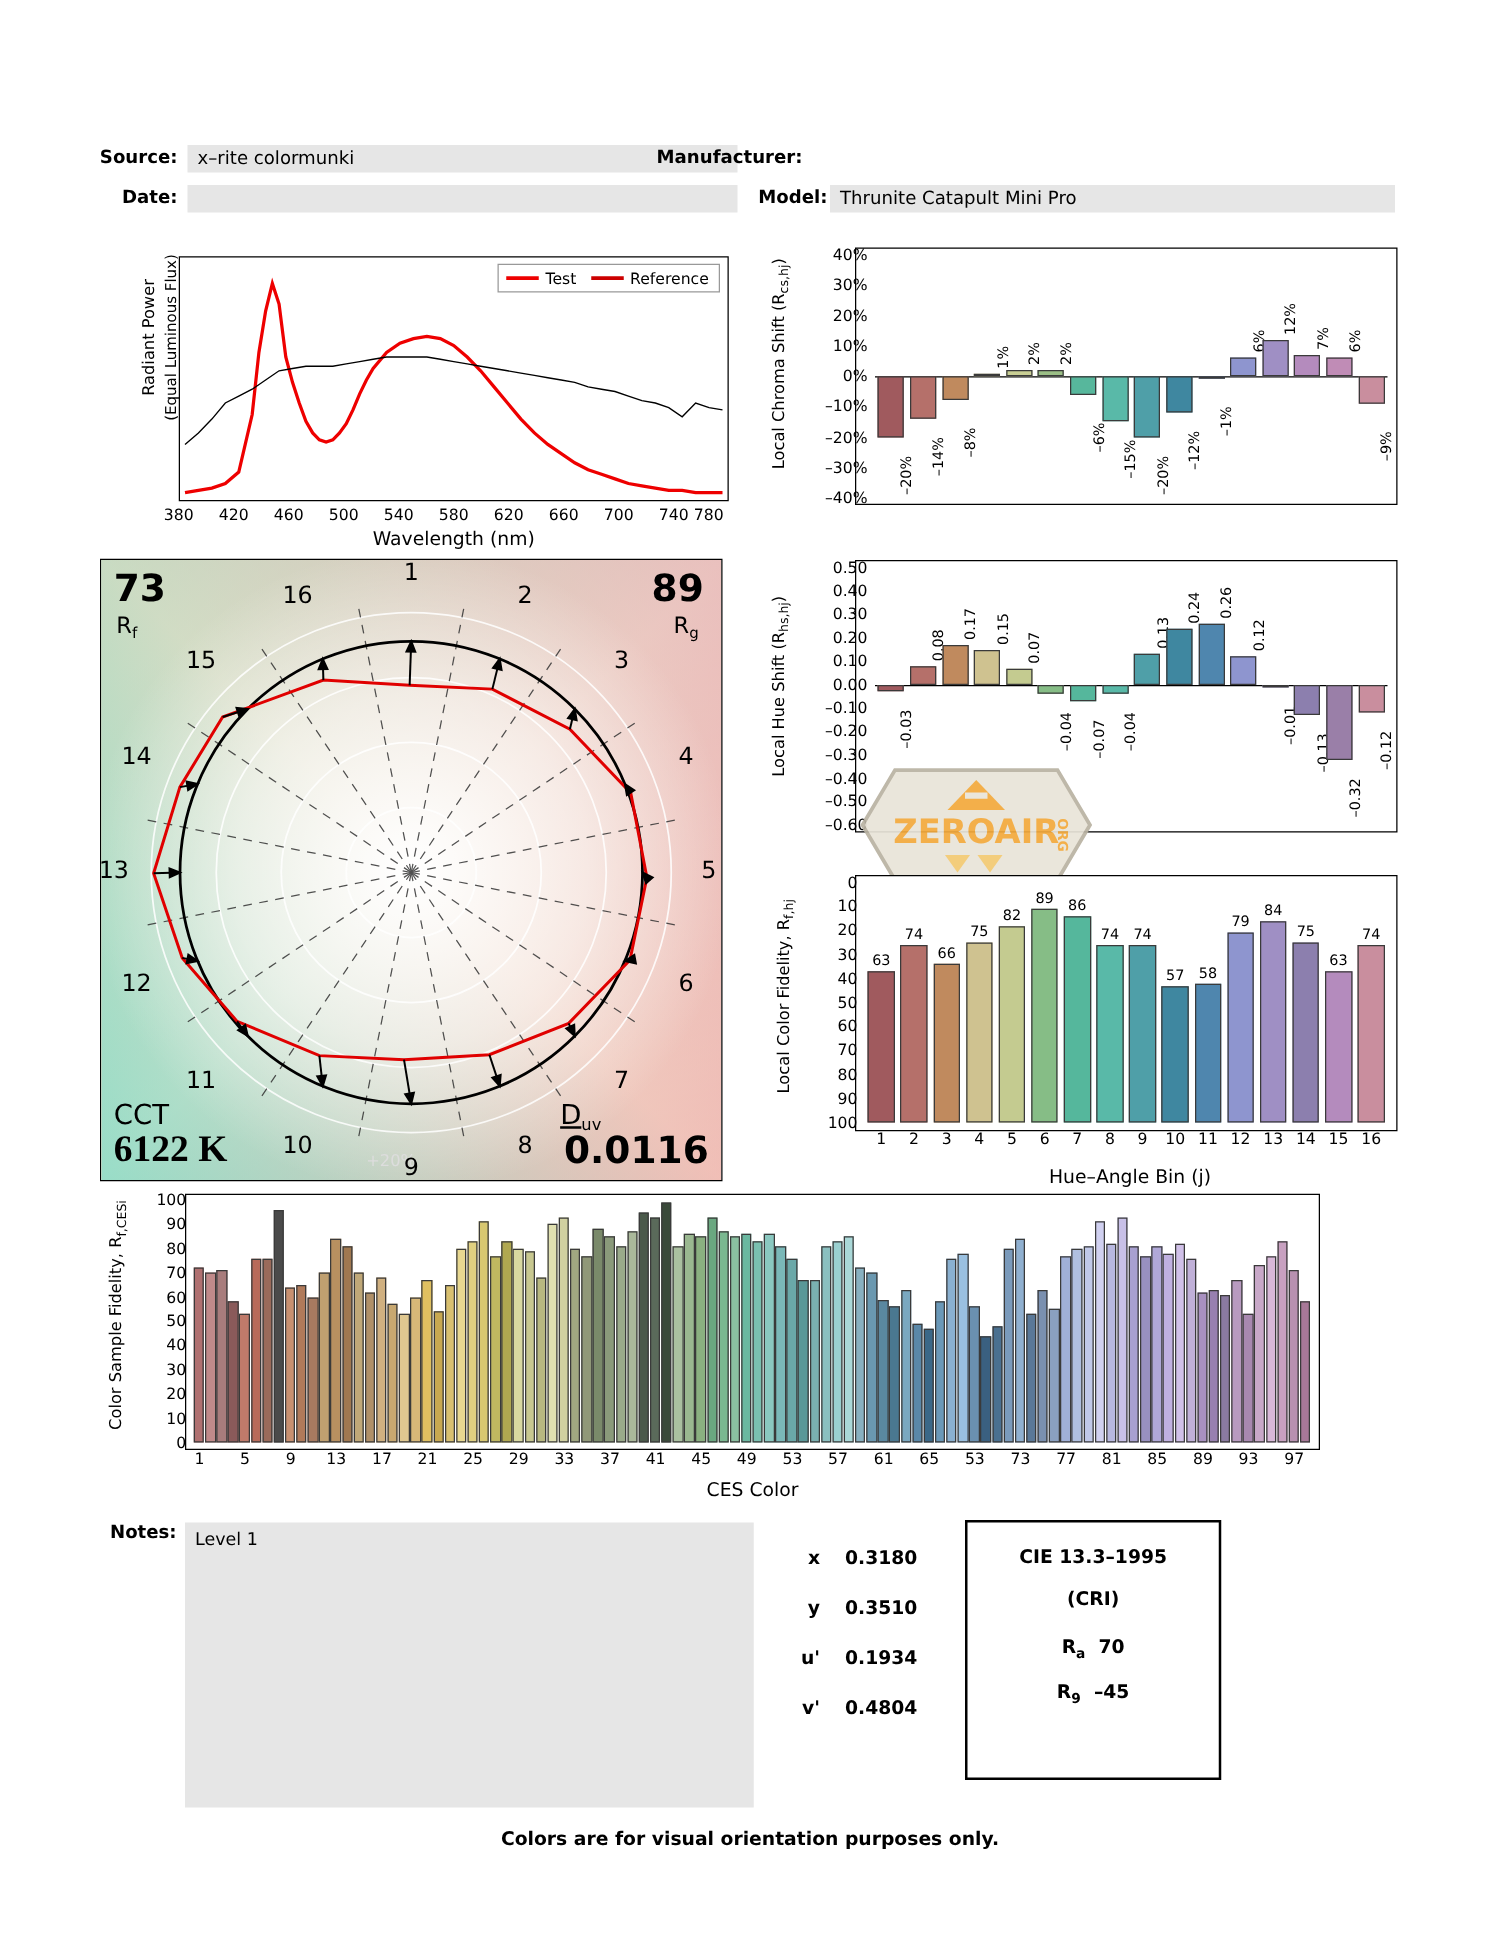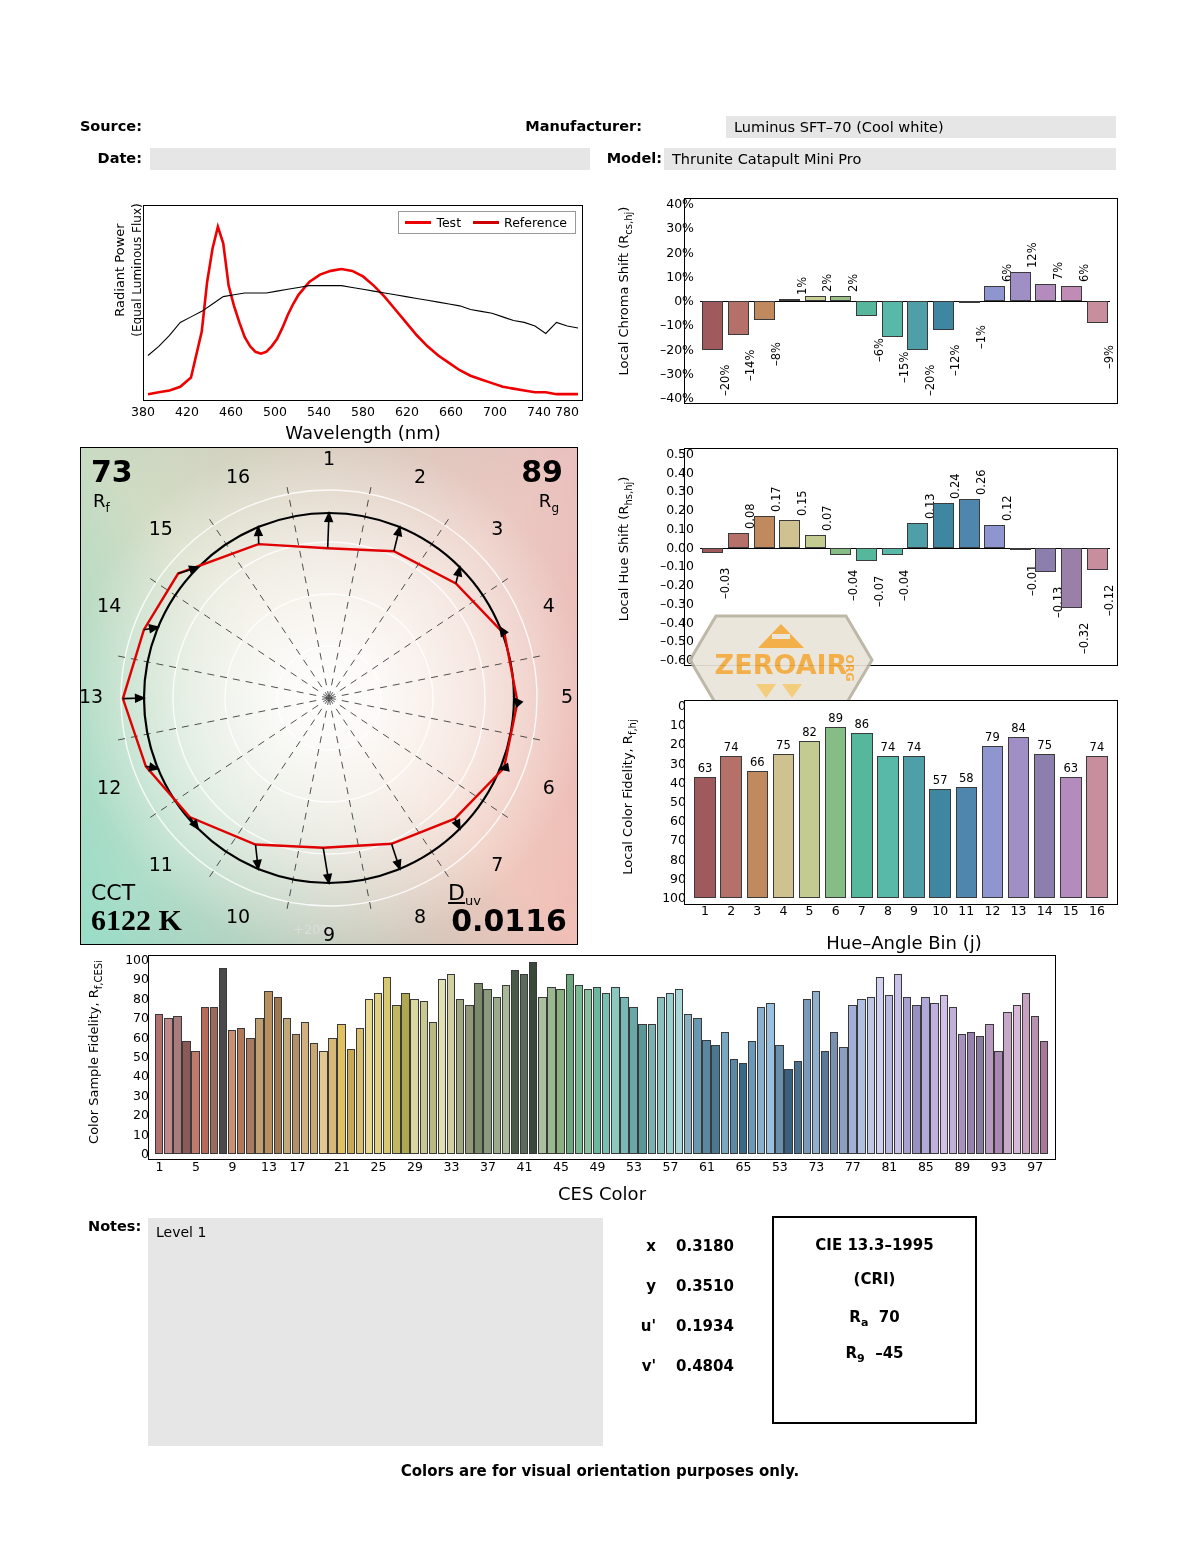--- a/index.html
+++ b/index.html
@@ -37,21 +37,21 @@
     line-height: 22px;
     padding-left: 8px;
     overflow: hidden;
     white-space: nowrap;
   }
 
   
   .frame { position: absolute; border: 1px solid #000; background: #fff; }
   .axis-label {
     position: absolute;
-    font-size: 18px;
+    font-size: 15px;
     text-align: center;
   }
   .rot { transform-origin: 0 0; }
   .tick { position: absolute; font-size: 12.5px; }
 
   
   #spd-frame { left: 143px; top: 205px; width: 440px; height: 196px; }
   .legend-box {
     position: absolute;
     right: 6px; top: 5px;
@@ -104,23 +104,23 @@
     opacity: 0.92;
   }
 </style>
 </head>
 <body>
 
 <div class="page">
 
 
   <div class="meta-label" style="left:60px; top:118px; width:82px;">Source:</div>
+  <div class="meta-value" style="left:150px; top:116px; width:440px;">x–rite colormunki</div>
 
   <div class="meta-label" style="left:520px; top:118px; width:122px;">Manufacturer:</div>
-  <div class="meta-value" style="left:726px; top:116px; width:390px;">Luminus SFT–70 (Cool white)</div>
 
   <div class="meta-label" style="left:60px; top:150px; width:82px;">Date:</div>
   <div class="meta-value" style="left:150px; top:148px; width:440px;"></div>
 
   <div class="meta-label" style="left:520px; top:150px; width:142px;">Model:</div>
   <div class="meta-value" style="left:664px; top:148px; width:452px;">Thrunite Catapult Mini Pro</div>
 
   <div class="frame" id="spd-frame">
     <svg id="spd-svg" width="438" height="194" viewBox="0 0 438 194" style="position:absolute;left:0;top:0;">
         <path d="M4.00 188.16 L14.75 186.32 L25.50 184.48 L36.25 180.80 L47.00 171.60 L57.75 125.60 L63.13 75.92 L68.50 42.80 L73.88 20.72 L79.25 37.28 L84.63 79.60 L90.00 99.84 L95.38 116.40 L100.75 131.12 L106.13 140.32 L111.50 145.84 L116.88 147.68 L122.25 145.84 L127.62 140.32 L133.00 132.96 L138.38 121.92 L143.75 109.04 L149.13 98.00 L154.50 88.80 L165.25 75.92 L176.00 68.56 L186.75 64.88 L197.50 63.04 L208.25 64.88 L219.00 70.40 L229.75 79.60 L240.50 90.64 L251.25 103.52 L262.00 116.40 L272.75 129.28 L283.50 140.32 L294.25 149.52 L305.00 156.88 L315.75 164.24 L326.50 169.76 L337.25 173.44 L348.00 177.12 L358.75 180.80 L369.50 182.64 L380.25 184.48 L391.00 186.32 L401.75 186.32 L412.50 188.16 L423.25 188.16 L434.00 188.16 " fill="none" stroke="#ee0000" stroke-width="2.6"></path>
@@ -563,21 +563,21 @@
       <div class="tick" style="left: 103px; top: 1049px; width: 46px; text-align: right;">50</div>
       <div class="tick" style="left: 103px; top: 1029.6px; width: 46px; text-align: right;">60</div>
       <div class="tick" style="left: 103px; top: 1010.2px; width: 46px; text-align: right;">70</div>
       <div class="tick" style="left: 103px; top: 990.8px; width: 46px; text-align: right;">80</div>
       <div class="tick" style="left: 103px; top: 971.4px; width: 46px; text-align: right;">90</div>
       <div class="tick" style="left: 103px; top: 952px; width: 46px; text-align: right;">100</div>
       <div class="tick" style="left: 143.561px; top: 1159px; width: 32px; text-align: center;">1</div>
       <div class="tick" style="left: 180.051px; top: 1159px; width: 32px; text-align: center;">5</div>
       <div class="tick" style="left: 216.541px; top: 1159px; width: 32px; text-align: center;">9</div>
       <div class="tick" style="left: 253.031px; top: 1159px; width: 32px; text-align: center;">13</div>
-      <div class="tick" style="left: 289.52px; top: 1159px; width: 32px; text-align: left;">17</div>
+      <div class="tick" style="left: 289.52px; top: 1159px; width: 32px; text-align: center;">17</div>
       <div class="tick" style="left: 326.01px; top: 1159px; width: 32px; text-align: center;">21</div>
       <div class="tick" style="left: 362.5px; top: 1159px; width: 32px; text-align: center;">25</div>
       <div class="tick" style="left: 398.99px; top: 1159px; width: 32px; text-align: center;">29</div>
       <div class="tick" style="left: 435.48px; top: 1159px; width: 32px; text-align: center;">33</div>
       <div class="tick" style="left: 471.969px; top: 1159px; width: 32px; text-align: center;">37</div>
       <div class="tick" style="left: 508.459px; top: 1159px; width: 32px; text-align: center;">41</div>
       <div class="tick" style="left: 544.949px; top: 1159px; width: 32px; text-align: center;">45</div>
       <div class="tick" style="left: 581.439px; top: 1159px; width: 32px; text-align: center;">49</div>
       <div class="tick" style="left: 617.929px; top: 1159px; width: 32px; text-align: center;">53</div>
       <div class="tick" style="left: 654.418px; top: 1159px; width: 32px; text-align: center;">57</div>

